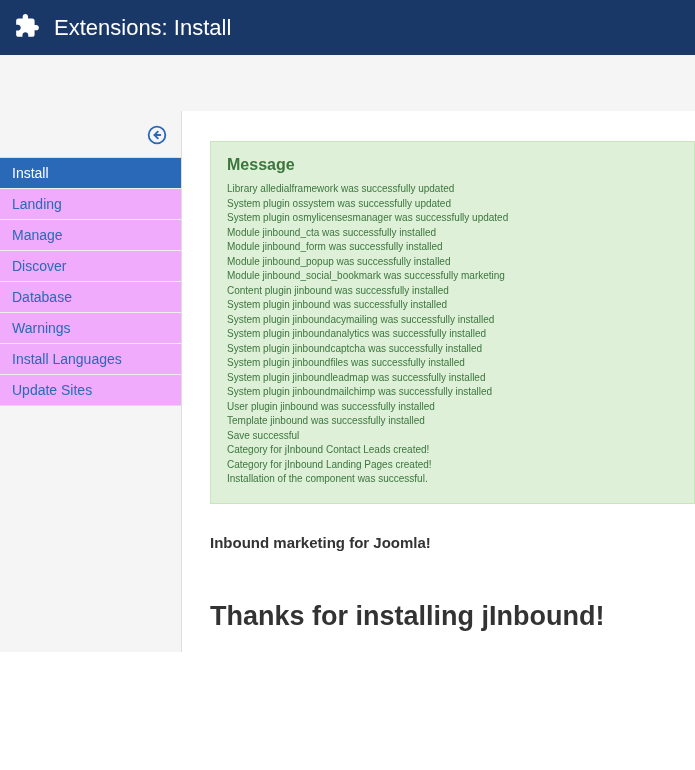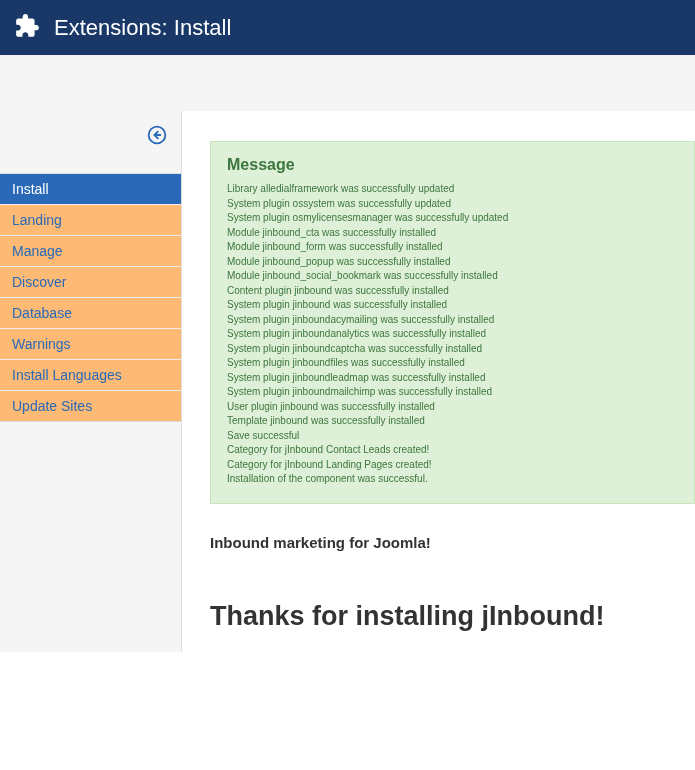--- a/index.html
+++ b/index.html
@@ -47,24 +47,23 @@
       display: flex;
       justify-content: flex-end;
       padding: 6px 14px 8px 0;
     }
     .back-arrow svg {
       width: 20px;
       height: 20px;
     }
     .sidebar-list {
       list-style: none;
-      background: #fdba74;
+      background: #f0abfc;
       border-top: 1px solid #ddd;
       border-bottom: 1px solid #ddd;
-      margin-top: 16px;
     }
     .sidebar-item {
       padding: 7px 12px;
       font-size: 14px;
       color: #2a69b8;
       cursor: pointer;
       border-bottom: 1px solid #eee;
     }
     .sidebar-item:last-child {
       border-bottom: none;
@@ -146,21 +145,21 @@
   <div class="main">
     <div class="message-box">
       <div class="message-title">Message</div>
       <div id="message-lines">
           <div class="message-line">Library alledialframework was successfully updated</div>
           <div class="message-line">System plugin ossystem was successfully updated</div>
           <div class="message-line">System plugin osmylicensesmanager was successfully updated</div>
           <div class="message-line">Module jinbound_cta was successfully installed</div>
           <div class="message-line">Module jinbound_form was successfully installed</div>
           <div class="message-line">Module jinbound_popup was successfully installed</div>
-          <div class="message-line">Module jinbound_social_bookmark was successfully installed</div>
+          <div class="message-line">Module jinbound_social_bookmark was successfully marketing</div>
           <div class="message-line">Content plugin jinbound was successfully installed</div>
           <div class="message-line">System plugin jinbound was successfully installed</div>
           <div class="message-line">System plugin jinboundacymailing was successfully installed</div>
           <div class="message-line">System plugin jinboundanalytics was successfully installed</div>
           <div class="message-line">System plugin jinboundcaptcha was successfully installed</div>
           <div class="message-line">System plugin jinboundfiles was successfully installed</div>
           <div class="message-line">System plugin jinboundleadmap was successfully installed</div>
           <div class="message-line">System plugin jinboundmailchimp was successfully installed</div>
           <div class="message-line">User plugin jinbound was successfully installed</div>
           <div class="message-line">Template jinbound was successfully installed</div>

